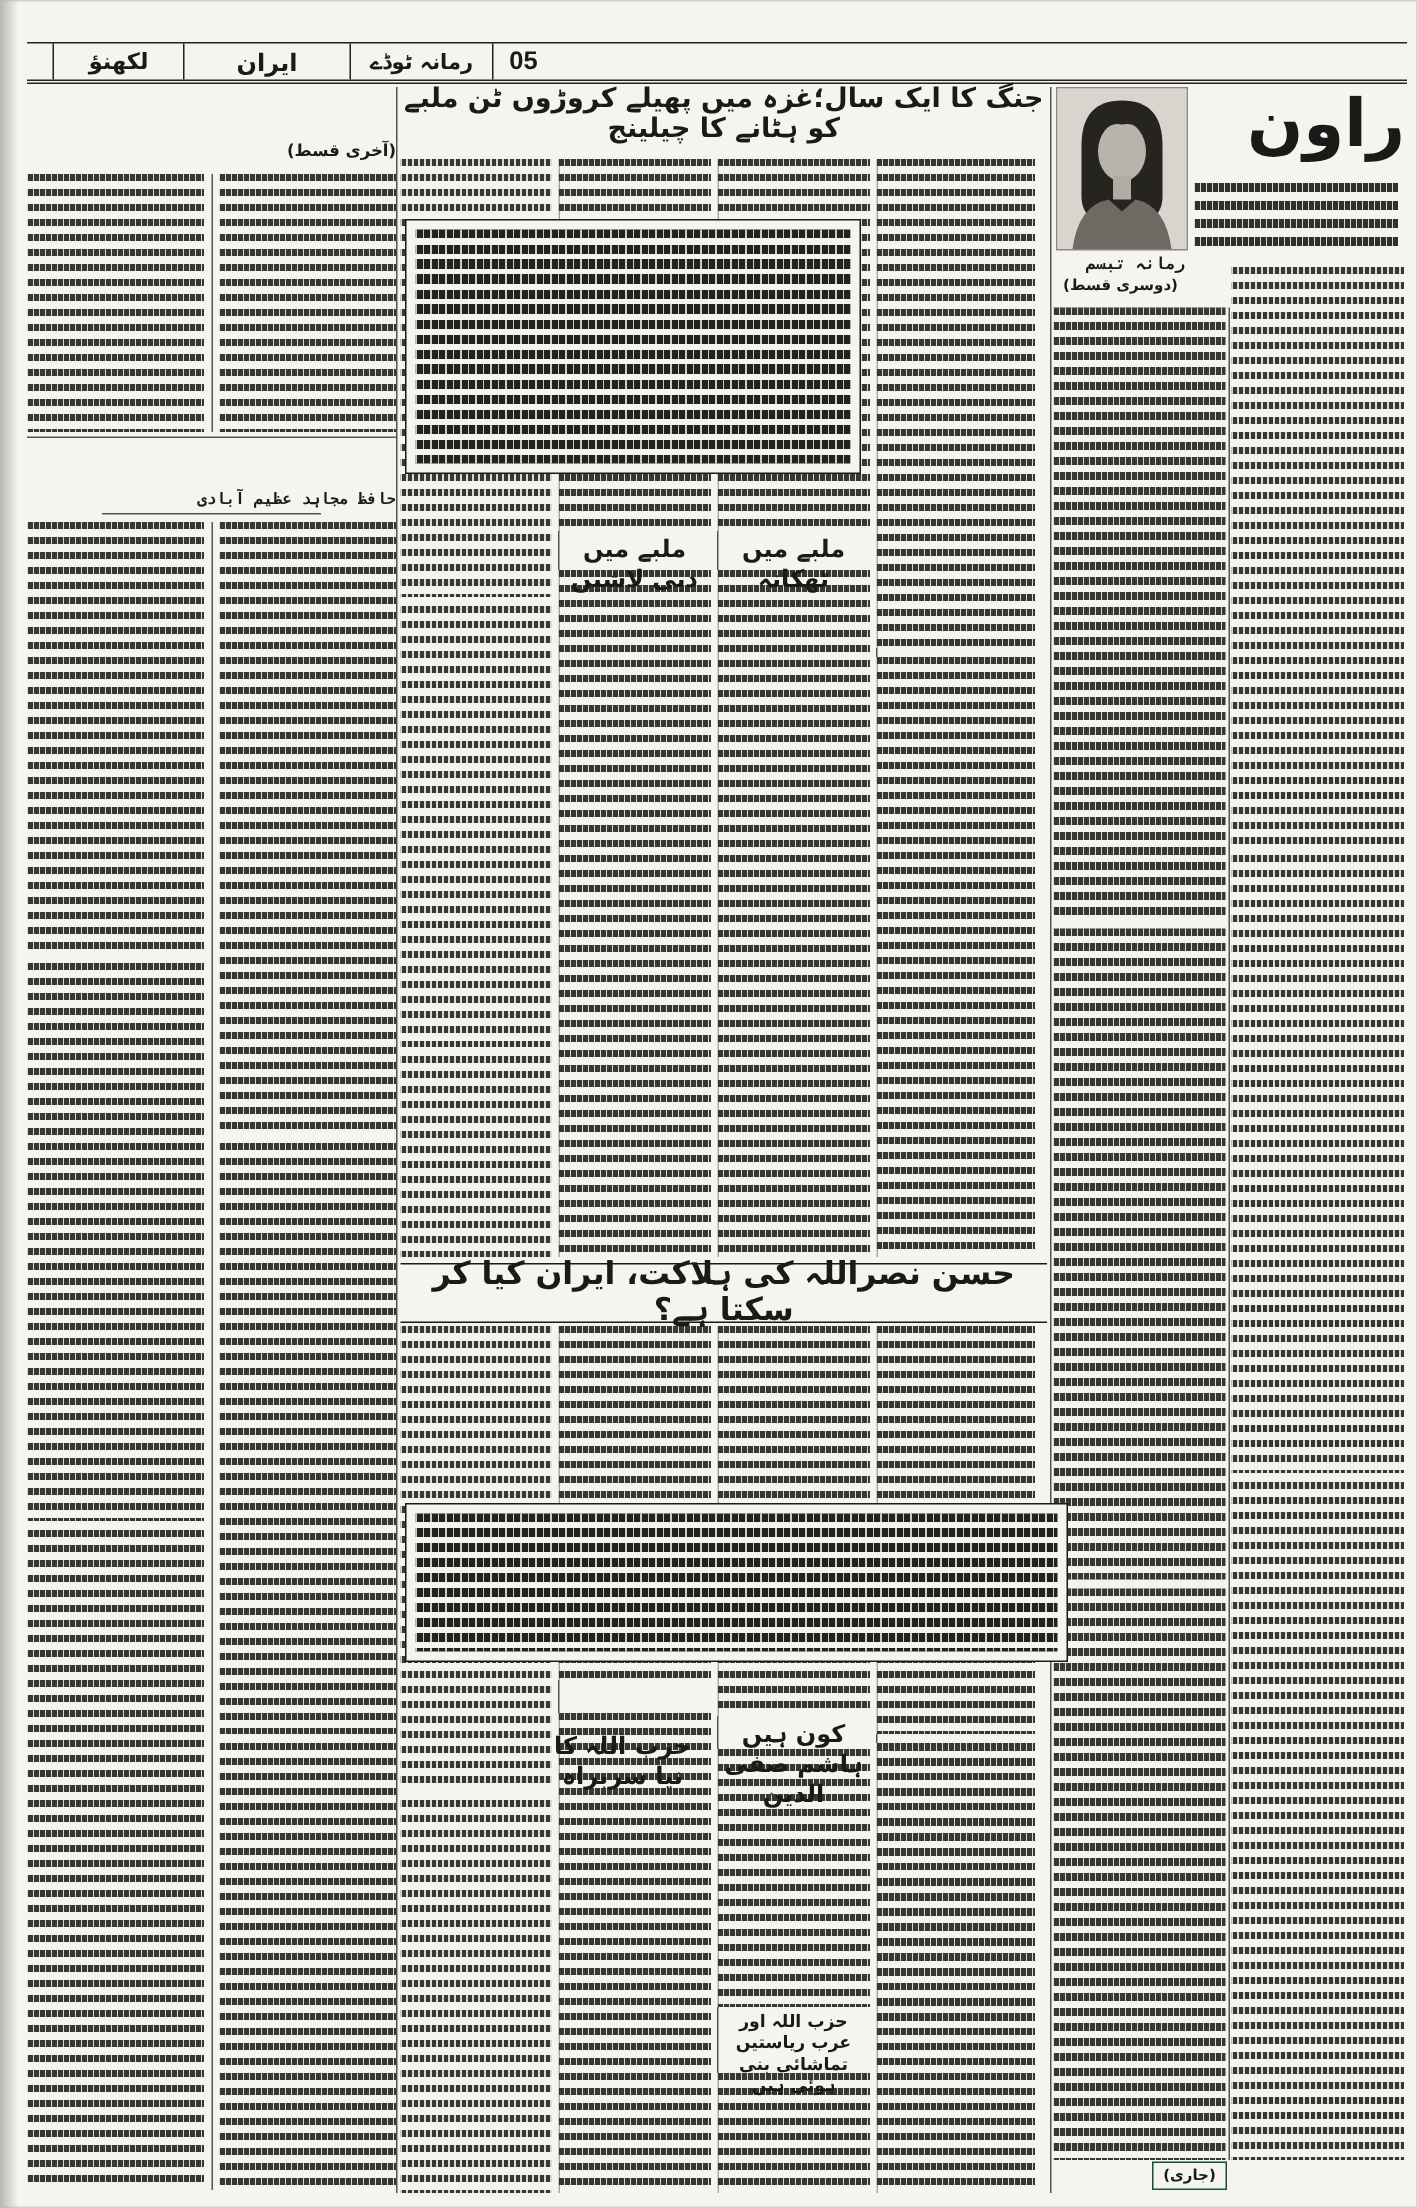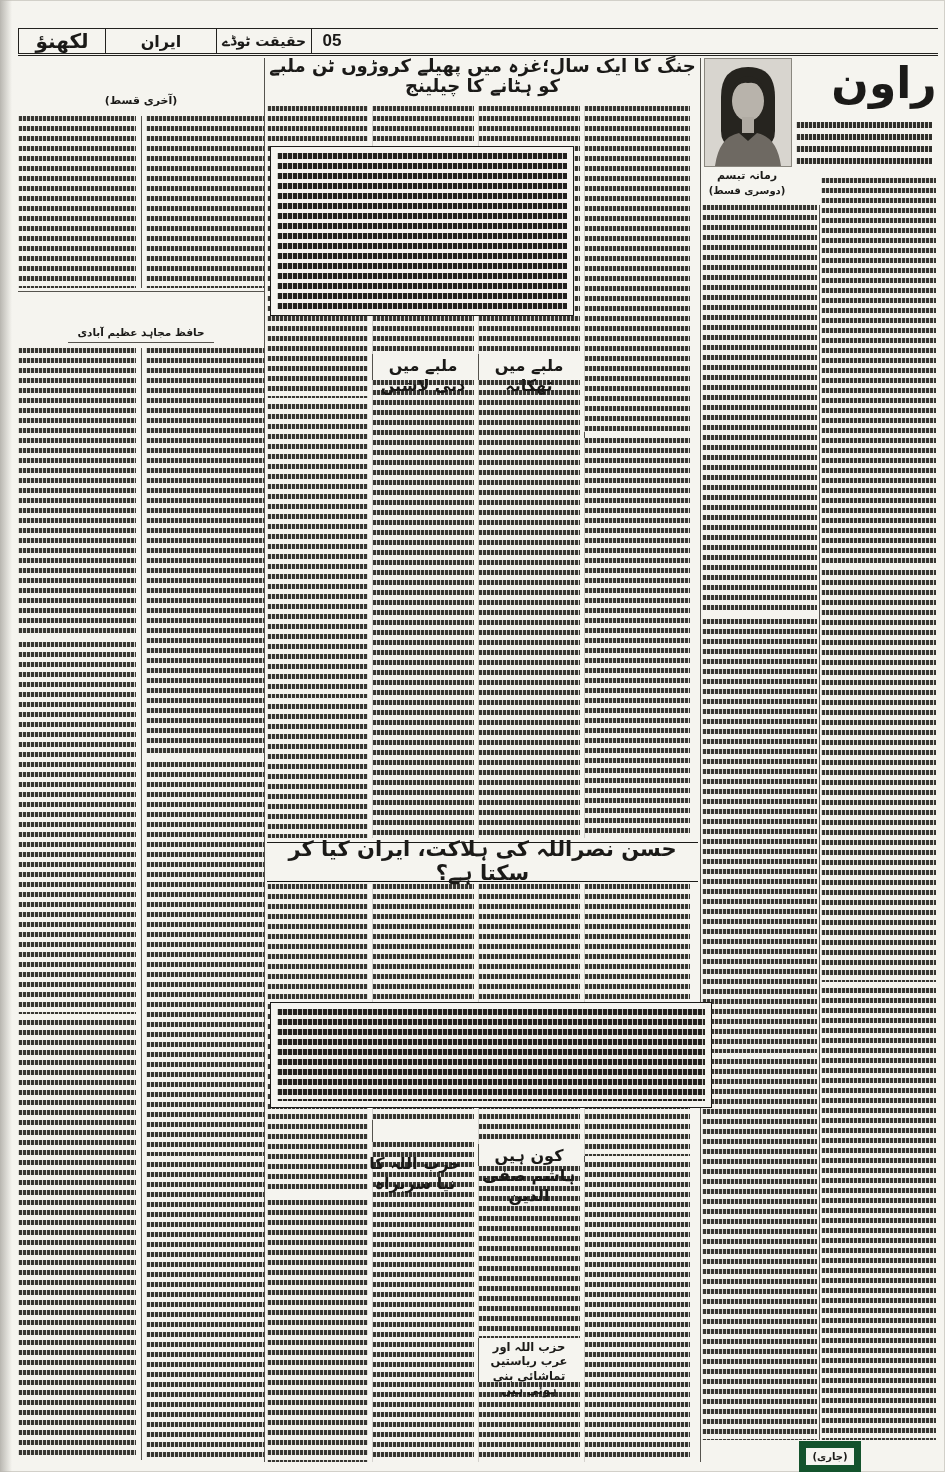--- a/index.html
+++ b/index.html
@@ -9,21 +9,21 @@
   .edge{position:absolute;left:0;top:0;width:12px;height:100%;
         background:linear-gradient(to right,#b9b7b1,rgba(185,183,177,0));}
   
   .header{position:absolute;left:18px;top:28px;width:920px;height:24px;
           border-top:1px solid #23221f;border-bottom:1px solid #23221f;
           display:flex;align-items:stretch;}
   .h-date{flex:1;display:flex;align-items:center;padding:0 6px;
           font-family:"Liberation Sans",sans-serif;font-size:11px;font-weight:bold;direction:ltr;}
   .h-seg{border-left:1px solid #23221f;display:flex;align-items:center;justify-content:center;
          font-weight:bold;direction:rtl;}
-  .h-city{width:86px;font-size:20px;}
+  .h-city{width:86px;font-size:15px;margin-left:17px;}
   .h-section{width:110px;font-size:16px;}
   .h-masthead{width:94px;font-size:14px;}
   .h-pageno{width:40px;font-size:17px;font-family:Liberation Sans, sans-serif;direction:ltr;}
   .rule2{position:absolute;left:18px;top:55px;width:920px;border-top:1px solid #23221f;}
   
   .vr{position:absolute;width:1px;background:#55534e;}
   .hr{position:absolute;height:1px;background:#55534e;}
   
   .head{position:absolute;font-weight:bold;direction:rtl;text-align:center;line-height:1.12;}
   .kick{position:absolute;font-weight:bold;direction:rtl;text-align:center;}
@@ -39,42 +39,42 @@
       repeating-linear-gradient(180deg,#14130f 0 6px,rgba(0,0,0,0) 6px 10px);}
   .t.quote{background:
       repeating-linear-gradient(90deg,rgba(245,244,239,.85) 0 1px,rgba(245,244,239,0) 1px 4px),
       repeating-linear-gradient(180deg,#23221e 0 6px,rgba(0,0,0,0) 6px 12px);}
   
   .box{position:absolute;border:1px solid #1b1a18;background:#f5f4ef;z-index:3;padding:6px;}
   .box .ti{position:absolute;left:6px;top:6px;right:6px;bottom:6px;}
   .headline2{position:absolute;border-top:1px solid #1b1a18;border-bottom:1px solid #1b1a18;
              display:flex;align-items:center;justify-content:center;z-index:2;background:#f5f4ef;}
   .photo{position:absolute;border:1px solid #8a877f;overflow:hidden;}
-  .cont{position:absolute;border:7px solid #14532d;display:flex;align-items:center;justify-content:center;
-        font-size:10px;font-weight:bold;direction:rtl;z-index:3;background:#f5f4ef;margin-left:31px;}
-  .byline{position:absolute;font-weight:bold;direction:rtl;text-align:center;}
+  .cont{position:absolute;border:1px solid #14532d;display:flex;align-items:center;justify-content:center;
+        font-size:10px;font-weight:bold;direction:rtl;z-index:3;background:#f5f4ef;}
+  .byline{position:absolute;font-weight:bold;direction:rtl;font-family:Liberation Mono, monospace;}
 </style>
 </head>
 <body>
 
 <div class="page">
   <div class="edge"></div>
 
   <div class="header">
     <div class="h-seg h-city">لکھنؤ</div>
     <div class="h-seg h-section">ایران</div>
-    <div class="h-seg h-masthead">حقیقت ٹوڈے</div>
+    <div class="h-seg h-masthead">رمانہ ٹوڈے</div>
     <div class="h-seg h-pageno">05</div>
   </div>
   <div class="rule2"></div>
 
   <div class="vr" style="left:264px;top:58px;height:1404px;"></div>
   <div class="vr" style="left:700px;top:58px;height:1404px;"></div>
 
-  <div class="kick" style="left:18px;top:94px;width:246px;font-size:11px;">(آخری قسط)</div>
+  <div class="kick" style="left:18px;top:94px;width:246px;font-size:11px;text-align:right;">(آخری قسط)</div>
   <div class="t" style="left:18px;top:116px;width:118px;height:172px;"></div>
   <div class="t" style="left:146px;top:116px;width:118px;height:172px;"></div>
   <div class="vr" style="left:141px;top:116px;height:172px;"></div>
   <div class="hr" style="left:18px;top:291px;width:246px;"></div>
 
   <div class="byline" style="left:18px;top:326px;width:246px;font-size:10.5px;">حافظ مجاہد عظیم آبادی</div>
   <div class="hr" style="left:68px;top:342px;width:146px;"></div>
   <div class="t" style="left:18px;top:348px;width:118px;height:288px;"></div>
   <div class="t" style="left:18px;top:642px;width:118px;height:372px;"></div>
   <div class="t" style="left:18px;top:1020px;width:118px;height:440px;"></div>

